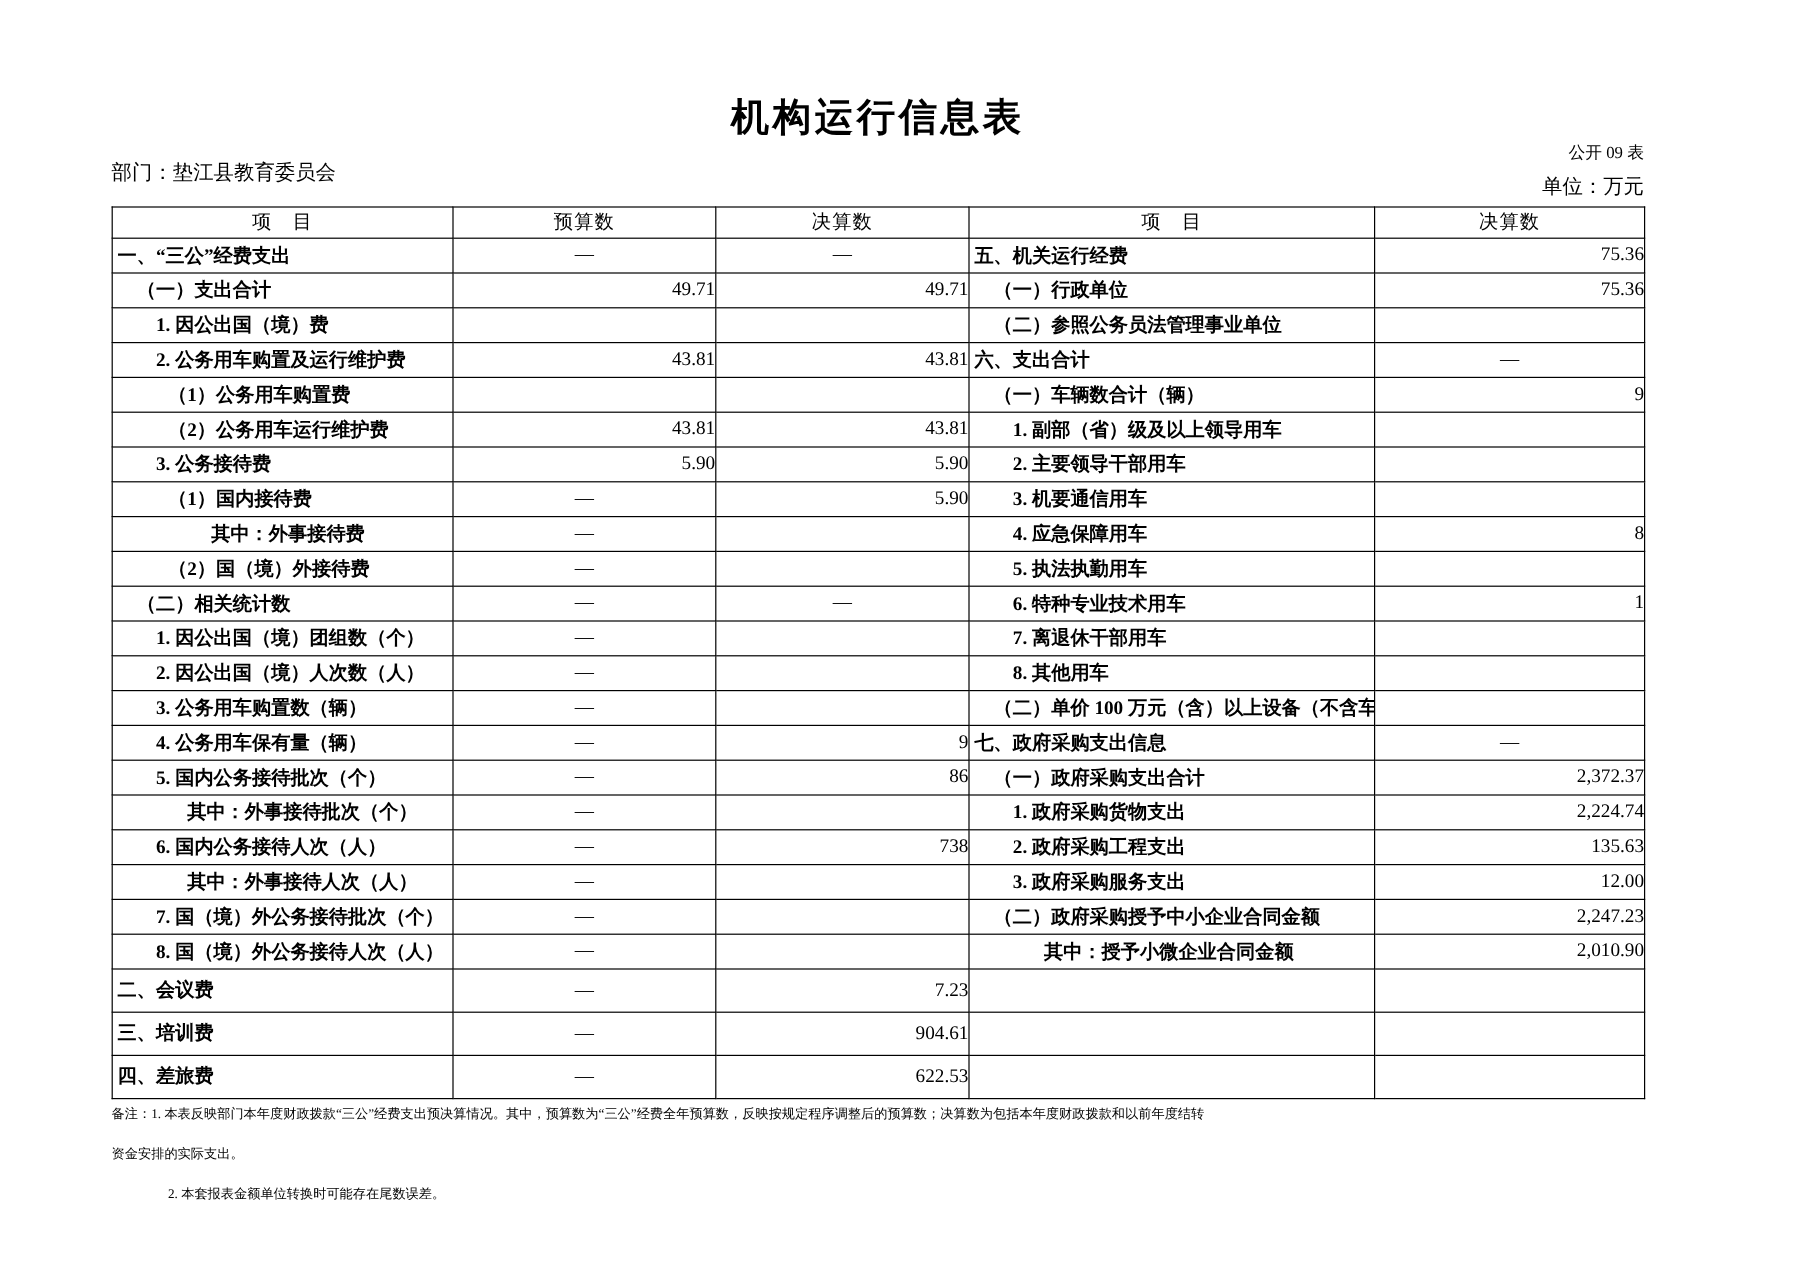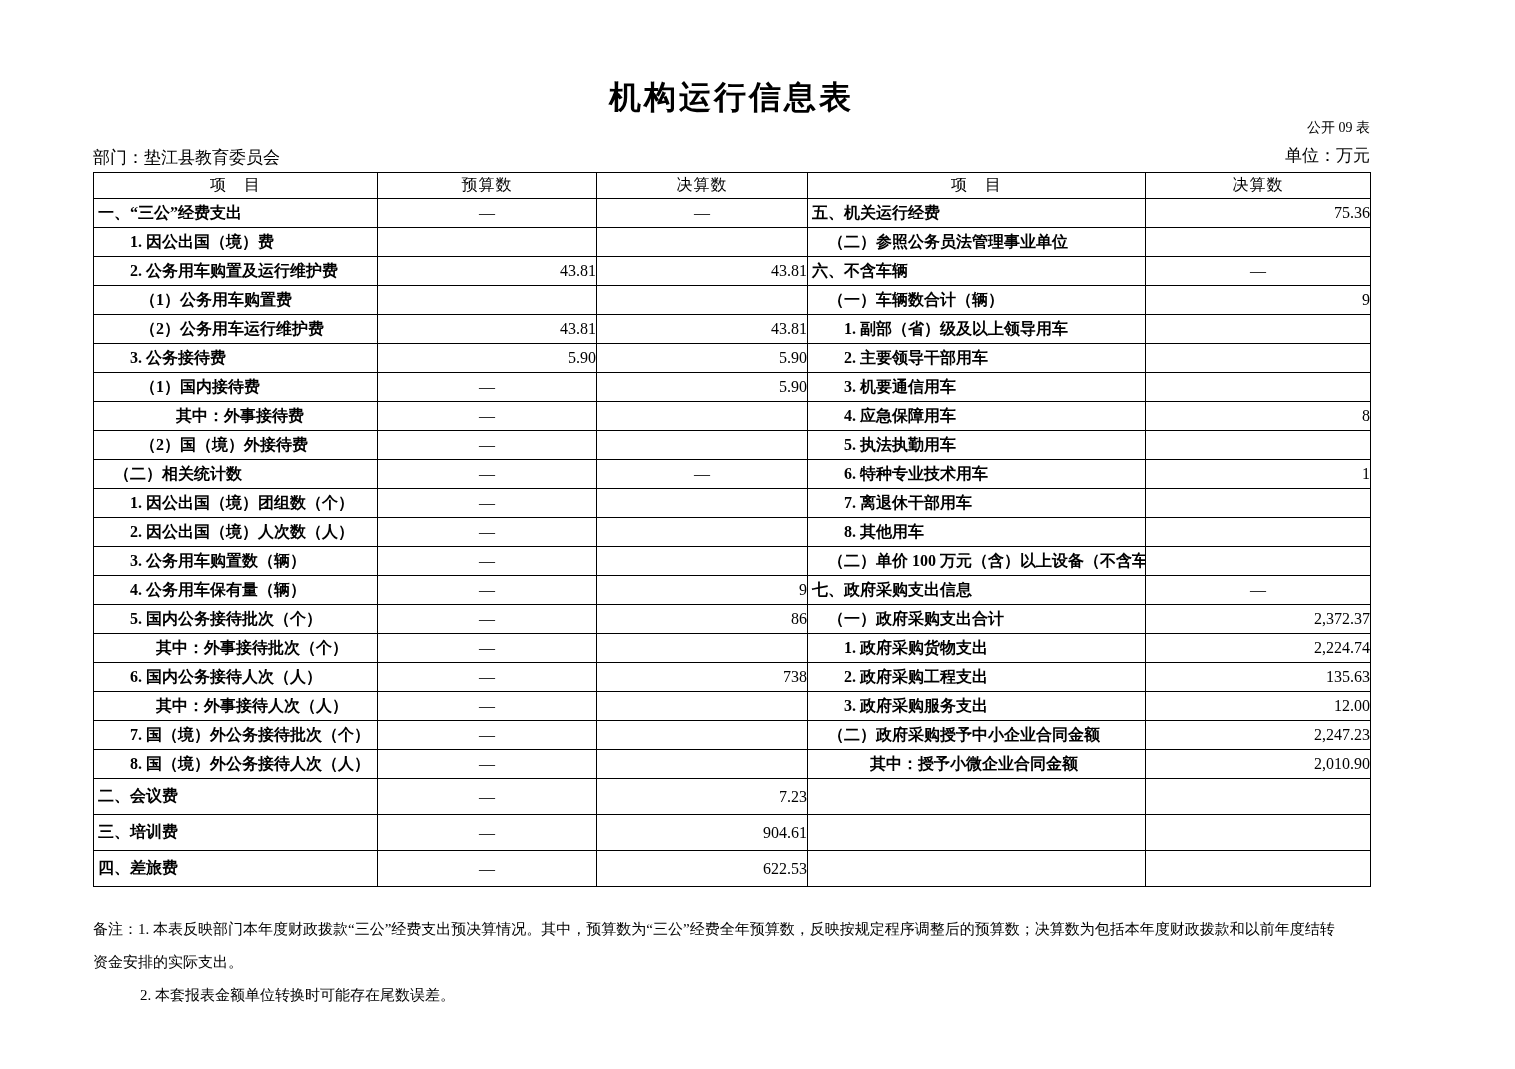--- a/index.html
+++ b/index.html
@@ -12,21 +12,21 @@
     overflow:hidden;
   }
   .title{
     position:absolute;left:93px;top:76px;width:1277px;
     text-align:center;font-size:32px;font-weight:bold;letter-spacing:3px;
   }
   .doc-label{
     position:absolute;right:145px;top:119px;font-size:14px;
   }
   .dept{
-    position:absolute;left:93px;top:146px;font-size:17px;text-align:center;
+    position:absolute;left:93px;top:132px;font-size:17px;text-align:center;
   }
   .unit{
     position:absolute;right:145px;top:144px;font-size:17px;
   }
   table.main{
     position:absolute;left:93px;top:172px;
     width:1277px;border-collapse:collapse;table-layout:fixed;
   }
   table.main th,table.main td{
     border:1px solid #000;
@@ -42,21 +42,21 @@
   td.val{text-align:right;padding-right:12px;font-weight:normal;}
   td.val.dash{text-align:center;padding-right:0;}
   .ind0{padding-left:4px !important;}
   .ind1{padding-left:20px !important;}
   .ind2{padding-left:36px !important;}
   .ind3{padding-left:46px !important;}
   .ind4{padding-left:62px !important;}
   .ind5{padding-left:82px !important;}
   .notes{
     position:absolute;left:93px;top:913px;width:1390px;
-    font-size:15px;line-height:33px;
+    font-size:11px;line-height:33px;
   }
   .note-line{white-space:nowrap;}
   .note-indent{padding-left:47px;}
   .page-number{
     position:absolute;left:0;top:1080px;width:100%;
     text-align:center;font-size:23px;letter-spacing:1px;
   }
 </style>
 </head>
 <body>
@@ -85,31 +85,38 @@
       <th>决算数</th>
     </tr>
     <tr class="row">
       <td class="lbl ind0">一、“三公”经费支出</td>
       <td class="val dash">—</td>
       <td class="val dash">—</td>
       <td class="lbl ind0">五、机关运行经费</td>
       <td class="val">75.36</td>
     </tr>
     <tr class="row">
+      <td class="lbl ind1">（一）支出合计</td>
+      <td class="val">49.71</td>
+      <td class="val">49.71</td>
+      <td class="lbl ind1">（一）行政单位</td>
+      <td class="val">75.36</td>
+    </tr>
+    <tr class="row">
       <td class="lbl ind2">1. 因公出国（境）费</td>
       <td class="val"></td>
       <td class="val"></td>
       <td class="lbl ind1">（二）参照公务员法管理事业单位</td>
       <td class="val"></td>
     </tr>
     <tr class="row">
       <td class="lbl ind2">2. 公务用车购置及运行维护费</td>
       <td class="val">43.81</td>
       <td class="val">43.81</td>
-      <td class="lbl ind0">六、不含车辆</td>
+      <td class="lbl ind0">六、支出合计</td>
       <td class="val dash">—</td>
     </tr>
     <tr class="row">
       <td class="lbl ind3">（1）公务用车购置费</td>
       <td class="val"></td>
       <td class="val"></td>
       <td class="lbl ind1">（一）车辆数合计（辆）</td>
       <td class="val">9</td>
     </tr>
     <tr class="row">

